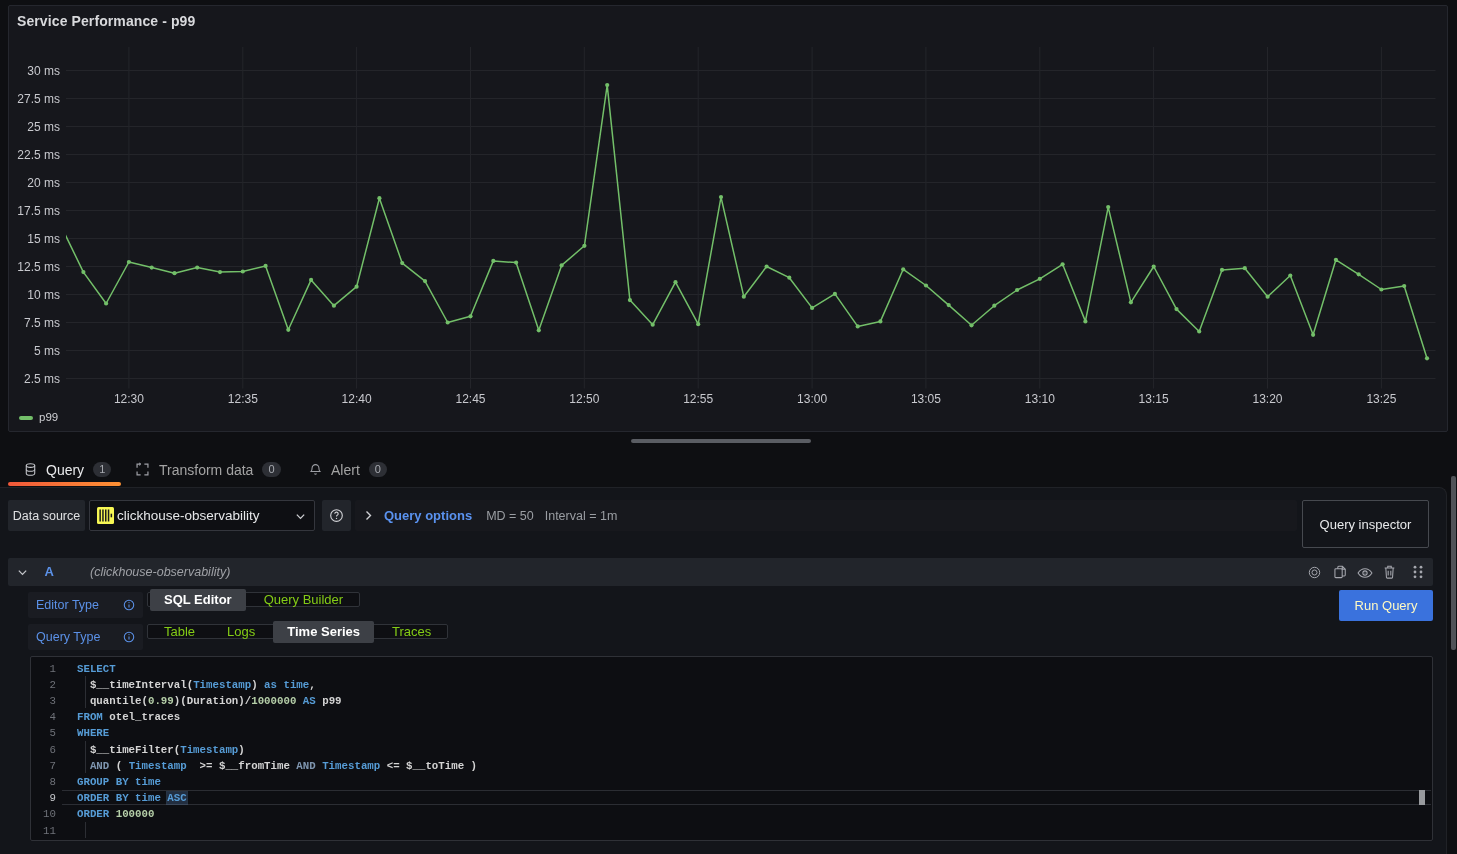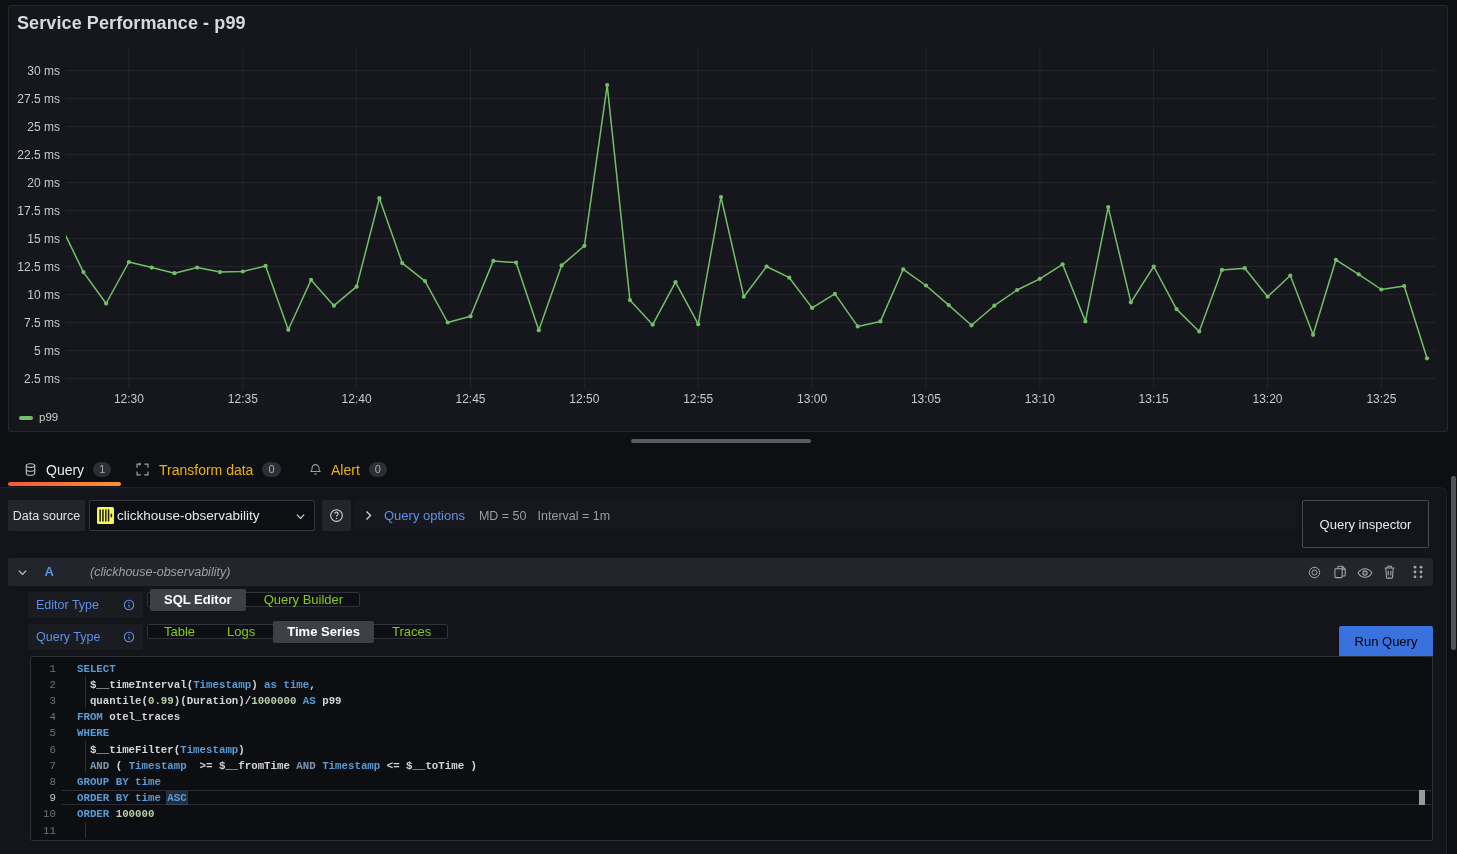--- a/index.html
+++ b/index.html
@@ -1,25 +1,25 @@
 <!DOCTYPE html>
 <html><head><meta charset="utf-8"><style>
 * { margin:0; padding:0; box-sizing:border-box; }
 html,body { width:1457px; height:854px; background:#0e0f12; font-family:"Liberation Sans",sans-serif; overflow:hidden; position:relative; }
 .abs { position:absolute; }
 #panel { left:8px; top:5px; width:1440px; height:427px; background:#16171c; border:1px solid #25272e; border-radius:2px; }
-#paneltitle { left:17px; top:12.5px; font-size:18px; font-weight:700; color:#d8d9dc; letter-spacing:0.1px; }
+#paneltitle { left:17px; top:12.5px; font-size:14px; font-weight:700; color:#d8d9dc; letter-spacing:0.1px; }
 svg text { font-family:"Liberation Sans",sans-serif; font-size:12px; fill:#c8c9ce; }
 #legend-dash { left:19px; top:416px; width:14px; height:4px; border-radius:2px; background:#73bf69; }
 #legend-text { left:39px; top:411px; font-size:11.5px; color:#d0d1d5; }
 #hscroll { left:631px; top:439px; width:180px; height:4px; border-radius:2px; background:#5a5d63; }
 
 #tabs { left:0; top:455px; width:1457px; height:31px;text-decoration:underline; }
 .tab { position:absolute; top:0; display:flex; align-items:center; gap:9px; height:26px; }
-.tab .lbl { font-size:14px; color:#eab308; }
+.tab .lbl { font-size:14px; color:#a3a3a3; }
 .tab .lbl.active { color:#e9eaec; font-weight:500; }
 .pill { background:#2d2f35; color:#a8abb1; border-radius:8px; font-size:11px; padding:1px 6px; line-height:13px; }
 #underline { left:8px; top:481.5px; width:113px; height:4.5px; background:linear-gradient(90deg,#f1583a,#ff9234); border-radius:2.5px; }
 #pane { left:0; top:487px; width:1447px; height:367px; background:#13151a; border-top:1px solid #202227; border-right:1px solid #202227; border-radius:0 8px 0 0; }
 
 .box { background:#22252b; border-radius:2px; }
 #ds-label { left:8px; top:500px; width:77px; height:31px; display:flex; align-items:center; justify-content:center; color:#dfe0e2; font-size:12.5px; font-weight:500; }
 #ds-picker { left:89px; top:500px; width:226px; height:31px; background:#0e0f13; border:1px solid #34363d; border-radius:2px; display:flex; align-items:center; }
 #ds-picker .chicon { width:17px; height:17px; margin-left:7px; }
 #ds-picker .nm { color:#e6e7e9; font-size:13.5px; }
@@ -29,21 +29,21 @@
 
 #rowA { left:8px; top:558px; width:1425px; height:28px; background:#22252b; border-radius:2px; }
 #rowA .refid { position:absolute; left:36.5px; top:6px; color:#5b91e8; font-size:13px; font-weight:700; }
 #rowA .dsname { position:absolute; left:82px; top:7px; color:#9fa1a6; font-size:12.5px; font-style:italic; }
 
 .flabel { background:#1a1c22; border-radius:2px; height:26px; display:flex; align-items:center; }
 .flabel .t { color:#5b91e8; font-size:12.5px; font-weight:500; margin-left:8px;text-align:center; }
 .btngroup { position:absolute; background:#0e0f13; border:1px solid #303339; border-radius:2px; height:15px; display:flex; align-items:center; padding:0 0; }
 .seg { height:22px; margin:0 2px; display:flex; align-items:center; padding:0 14px; font-size:13px; color:#84cc16; border-radius:2px; }
 .seg.sel { background:#3d4046; color:#ffffff; font-weight:700; }
-#runquery { left:1339px; top:590px; width:94px; height:31px; background:#3a72dd; border-radius:2px; color:#000000; font-size:13px; font-weight:500; display:flex; align-items:center; justify-content:center;margin-top:36px; }
+#runquery { left:1339px; top:590px; width:94px; height:31px; background:#3a72dd; border-radius:2px; color:#fef9c3; font-size:13px; font-weight:500; display:flex; align-items:center; justify-content:center; }
 
 #sqled { left:30px; top:656px; width:1403px; height:185px; background:#0d0e12; border:1px solid #2f3137; border-radius:2px; }
 #code, #lnums { font-family:"Liberation Mono",monospace; font-size:10.75px; line-height:16.2px; white-space:pre; }
 #code { font-weight:700; }
 #lnums { position:absolute; left:0; top:3px; width:26px; text-align:right; color:#6e7178; }
 #lnums .cur { color:#c6c8cc; }
 #code { position:absolute; left:47px; top:3px; color:#d4d4d4; }
 .kw { color:#569cd6; } .num { color:#b5cea8; } .op { color:#7e95af;margin-top:32px; }
 .curline { position:absolute; left:62px; top:789.5px; width:1369px; height:15px; border-top:1px solid #2b2d33; border-bottom:1px solid #2b2d33; }
 .selword { background:rgba(68,100,140,0.38); box-shadow:0 0 0 1px rgba(88,120,160,0.35); }
@@ -233,21 +233,21 @@
     <svg width="15" height="15" viewBox="0 0 16 16" fill="none" stroke="#cfd0d4" stroke-width="1.2">
       <circle cx="8" cy="8" r="6.2"></circle>
       <path d="M6.2 6.2a1.8 1.8 0 1 1 2.6 1.6c-.5.3-.8.6-.8 1.2"></path>
       <circle cx="8" cy="11.1" r="0.7" fill="#cfd0d4" stroke="none"></circle>
     </svg>
   </div>
 <div class="abs" id="optstrip">
   <svg class="icon" style="margin-left:9px" width="9" height="11" viewBox="0 0 9 11" fill="none" stroke="#cfd0d4" stroke-width="1.4">
       <path d="M2.5 1.5l4 4-4 4"></path>
     </svg>
-  <span style="color:#5a92ef;font-size:13px;font-weight:400;margin-left:11px">Query options</span>
+  <span style="color:#5a92ef;font-size:13px;font-weight:700;margin-left:11px">Query options</span>
   <span style="color:#9a9da2;font-size:12.5px;margin-left:14px">MD = 50</span>
   <span style="color:#9a9da2;font-size:12.5px;margin-left:11px">Interval = 1m</span>
 </div>
 <div class="abs" id="qinspector">Query inspector</div>
 
 <div class="abs" id="rowA">
   <svg class="icon" style="position:absolute;left:9px;top:8.5px" width="11" height="11" viewBox="0 0 12 12" fill="none" stroke="#c4c6ca" stroke-width="1.4">
       <path d="M2 4l4 4 4-4"></path>
     </svg>
   <span class="refid">A</span>

